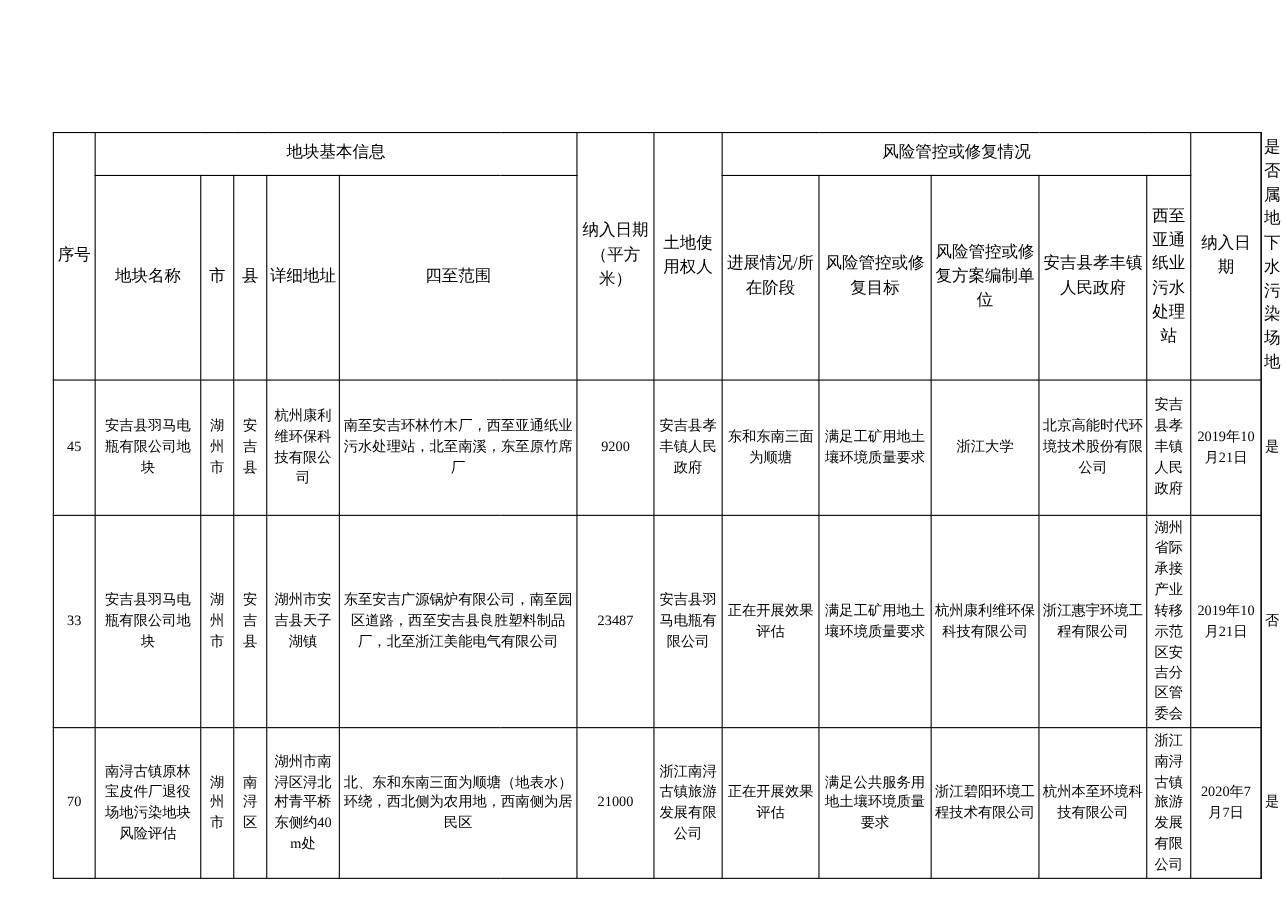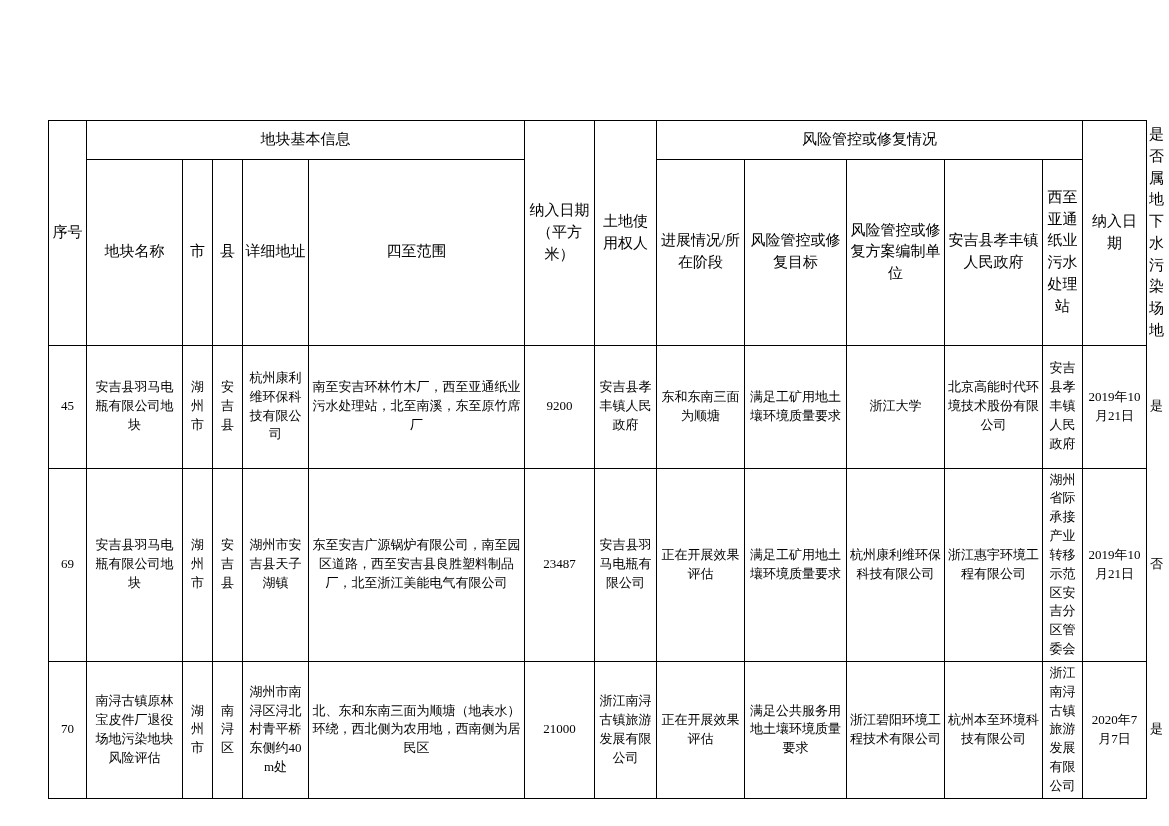--- a/index.html
+++ b/index.html
@@ -124,21 +124,21 @@
         <td>安吉县孝丰镇人民政府</td>
         <td>东和东南三面为顺塘</td>
         <td>满足工矿用地土壤环境质量要求</td>
         <td>浙江大学</td>
         <td>北京高能时代环境技术股份有限公司</td>
         <td>安吉县孝丰镇人民政府</td>
         <td class="date-cell">2019年10月21日</td>
         <td>是</td>
       </tr>
       <tr class="row-tall">
-        <td class="seq-cell">69</td>
+        <td class="seq-cell">33</td>
         <td>安吉县羽马电瓶有限公司地块</td>
         <td>湖州市</td>
         <td>安吉县</td>
         <td>湖州市安吉县天子湖镇</td>
         <td colspan="2">东至安吉广源锅炉有限公司，南至园区道路，西至安吉县良胜塑料制品厂，北至浙江美能电气有限公司</td>
         <td>23487</td>
         <td>安吉县羽马电瓶有限公司</td>
         <td>正在开展效果评估</td>
         <td>满足工矿用地土壤环境质量要求</td>
         <td>杭州康利维环保科技有限公司</td>

